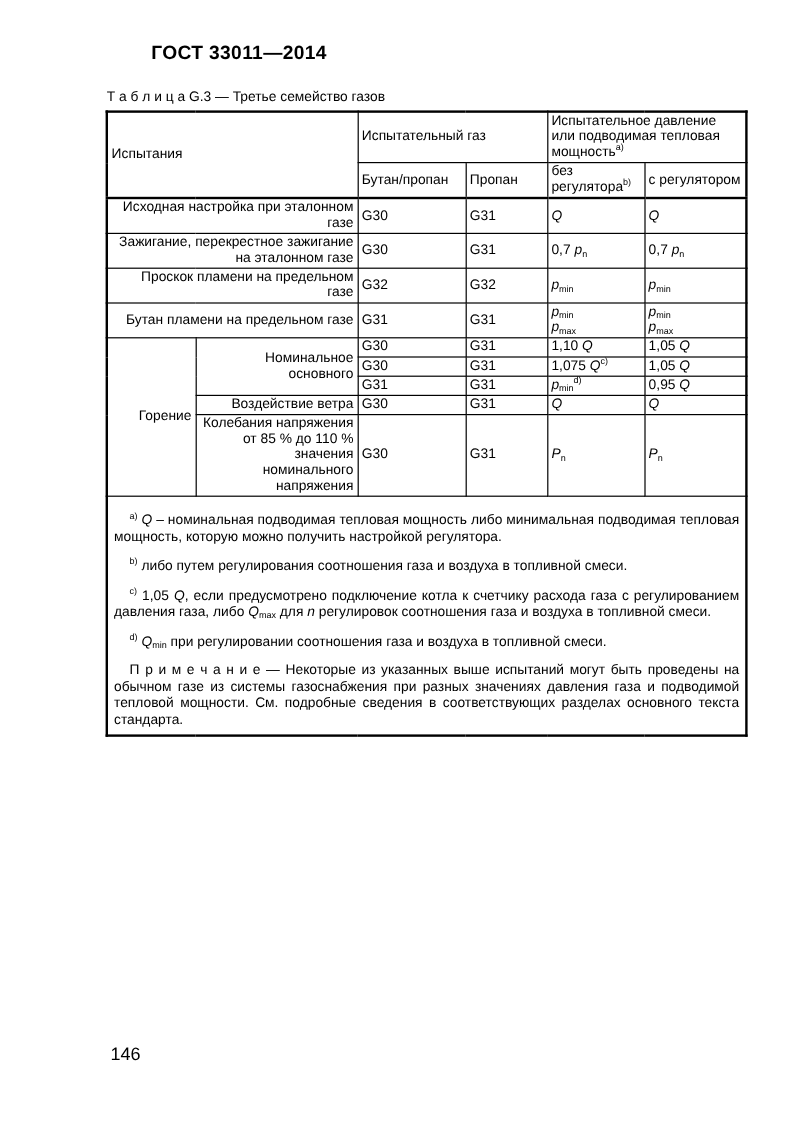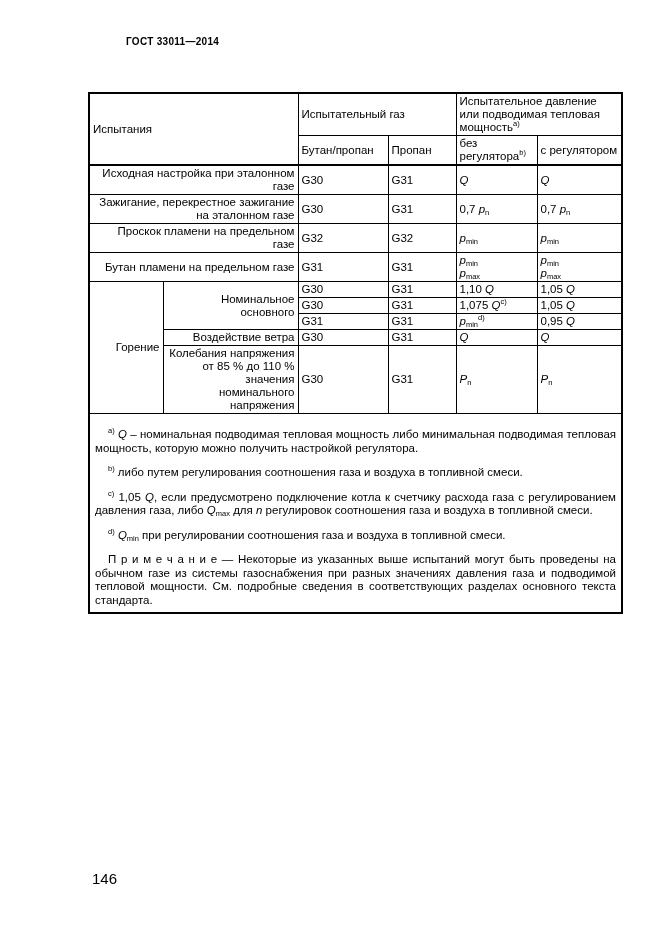--- a/index.html
+++ b/index.html
@@ -10,21 +10,21 @@
     height: 935px;
     background: #ffffff;
     color: #000;
     font-family: "Liberation Sans", sans-serif;
     overflow: hidden;
   }
   .doc-code {
     position: absolute;
     left: 91px;
     top: 36px;
-    font-size: 10px;
+    font-size: 16px;
     font-weight: bold;
     letter-spacing: 0.3px;
     padding-left: 35px;
   }
   .table-caption {
     position: absolute;
     left: 89px;
     top: 75px;
     font-size: 11.5px;
   }
@@ -69,20 +69,21 @@
     font-size: 15px;
   }
 </style>
 </head>
 <body>
 
 <div class="page">
 
   <div class="doc-code">ГОСТ 33011—2014</div>
 
+  <div class="table-caption">Т а б л и ц а   G.3 — Третье семейство газов</div>
 
   <table class="gas-table">
     <colgroup>
       <col style="width:74px">
         <col style="width:135px">
         <col style="width:90px">
         <col style="width:68px">
         <col style="width:81px">
         <col style="width:85px">
     </colgroup>

